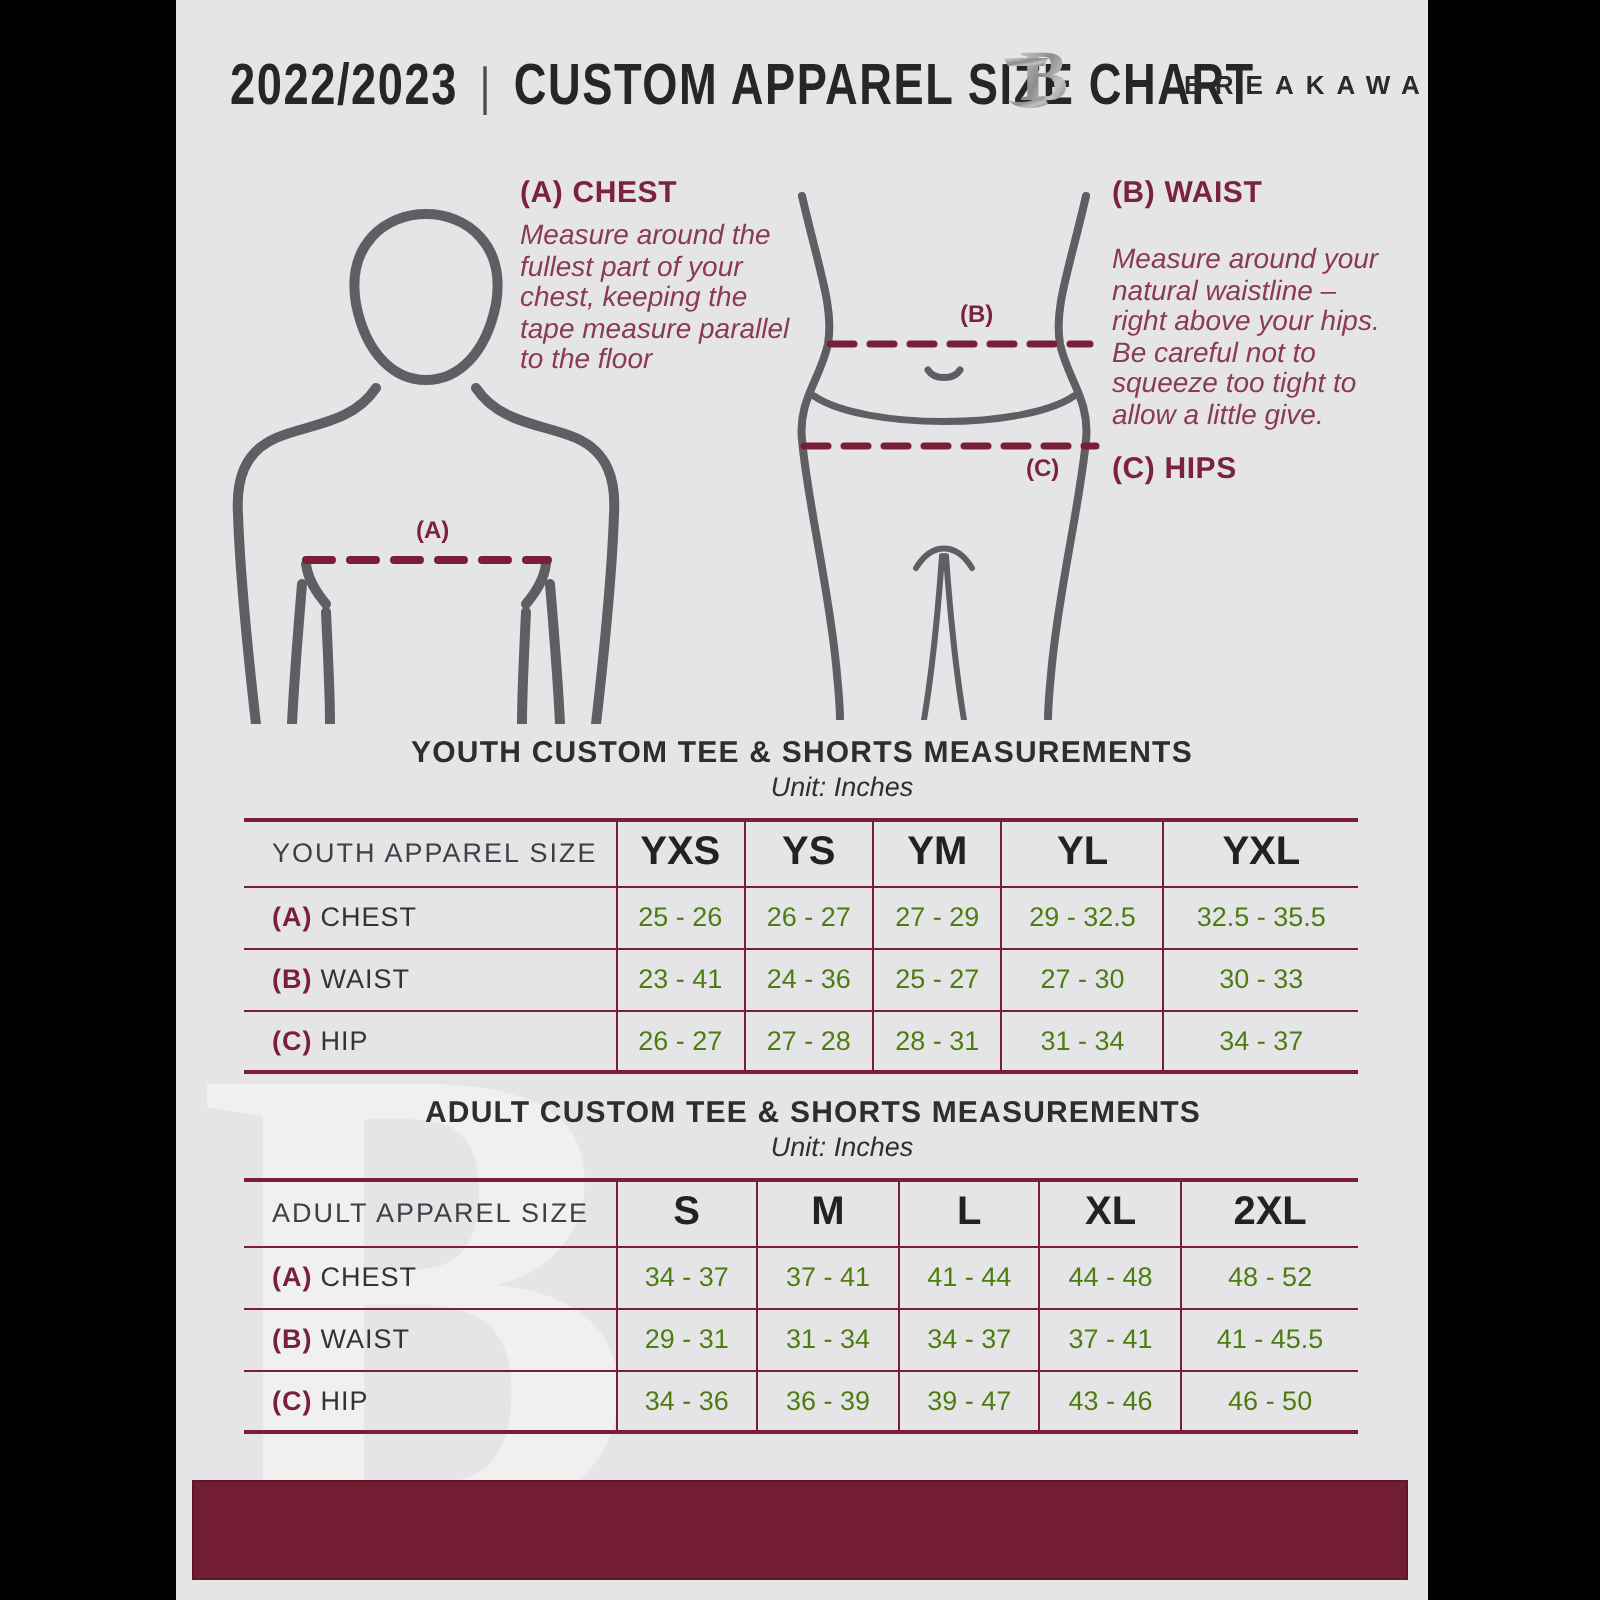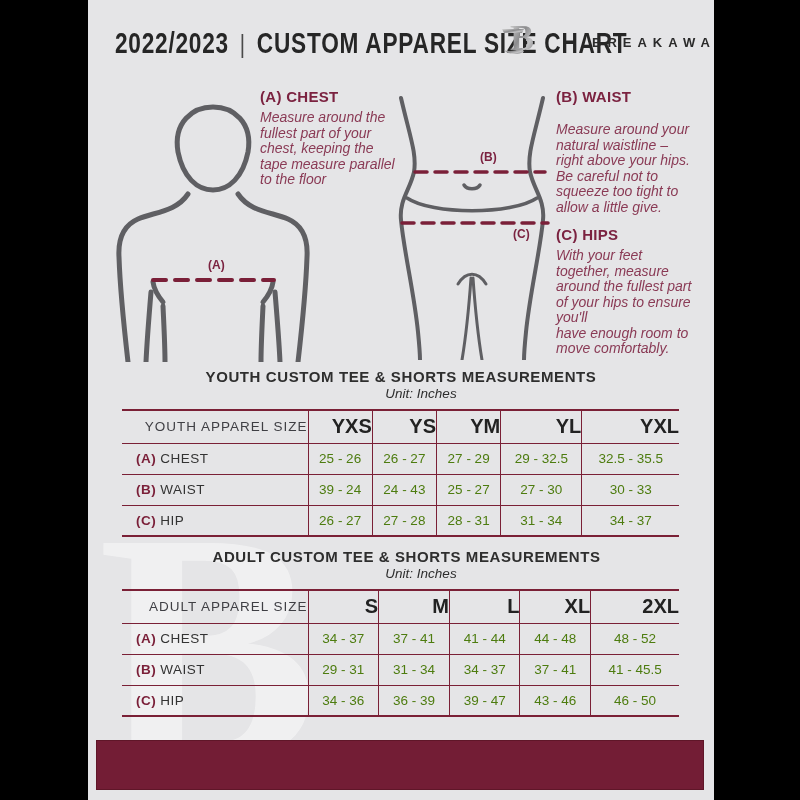--- a/index.html
+++ b/index.html
@@ -28,21 +28,21 @@
 
   
   .tbl-title { position:absolute; width:626px; left:0; text-align:center; font-weight:bold;
                font-size:15px; letter-spacing:0.6px; color:#2e2e2e; }
   .tbl-unit  { position:absolute; width:626px; left:0; text-align:center; font-style:italic;
                font-size:13.5px; color:#2e2e2e;padding-left:40px; }
   table.size { position:absolute; left:34px; width:557px; border-collapse:collapse;
                border-top:2px solid #7a2036; border-bottom:2px solid #7a2036; }
   table.size td, table.size th { border-top:1.2px solid #7a2036; font-size:13.5px;
                color:#4d7c0f; text-align:center; height:31px; background:transparent; }
-  table.size tr:first-child th { border-top:none; height:33px;text-align:right; }
+  table.size tr:first-child th { border-top:none; height:33px; }
   table.size td + td, table.size th + th { border-left:1.5px solid #7a2036; }
   table.size th { font-weight:bold; font-size:20px; color:#222; }
   table.size th.sizelbl { font-weight:400; text-align:left; padding-left:14px;
                font-size:13.5px; letter-spacing:1px; color:#3f3f44; width:186px; }
   table.size td.rowlabel { text-align:left; padding-left:14px; letter-spacing:0.5px;
                color:#333; }
   table.size td.rowlabel .pfx { color:#7a1f38; font-weight:bold; margin-right:4px; }
 
   
   .watermark { position:absolute; left:10px; top:498px; font-family:"Liberation Serif",serif;
@@ -122,27 +122,20 @@
 
   <div class="guide-h" style="left:468px; top:88px;">(B) WAIST</div>
   <div class="guide-p" style="left:468px; top:110px; width:152px;margin-top:12px;">Measure around your
 natural waistline –
 right above your hips.
 Be careful not to
 squeeze too tight to
 allow a little give.</div>
 
   <div class="guide-h" style="left:468px; top:226px;">(C) HIPS</div>
-  <div class="guide-p" style="left:468px; top:248px; width:156px;">With your feet
-together, measure
-around the fullest part
-of your hips to ensure
-you'll
-have enough room to
-move comfortably.</div>
 
   <div class="tbl-title" style="top:368px;">YOUTH CUSTOM TEE &amp; SHORTS MEASUREMENTS</div>
   <div class="tbl-unit" style="top:386px;">Unit: Inches</div>
 
   <table class="size" style="top:409px;">
     <tbody>
         <tr>
       <th class="sizelbl">YOUTH APPAREL SIZE</th>
       <th>YXS</th>
       <th>YS</th>
@@ -157,22 +150,22 @@
       <td>25 - 26</td>
       <td>26 - 27</td>
       <td>27 - 29</td>
       <td>29 - 32.5</td>
       <td>32.5 - 35.5</td>
     </tr>
     <tr>
       <td class="rowlabel">
         <span class="pfx">(B)</span><span>WAIST</span>
       </td>
-      <td>39 - 24</td>
-      <td>24 - 43</td>
+      <td>23 - 41</td>
+      <td>24 - 36</td>
       <td>25 - 27</td>
       <td>27 - 30</td>
       <td>30 - 33</td>
     </tr>
     <tr>
       <td class="rowlabel">
         <span class="pfx">(C)</span><span>HIP</span>
       </td>
       <td>26 - 27</td>
       <td>27 - 28</td>

